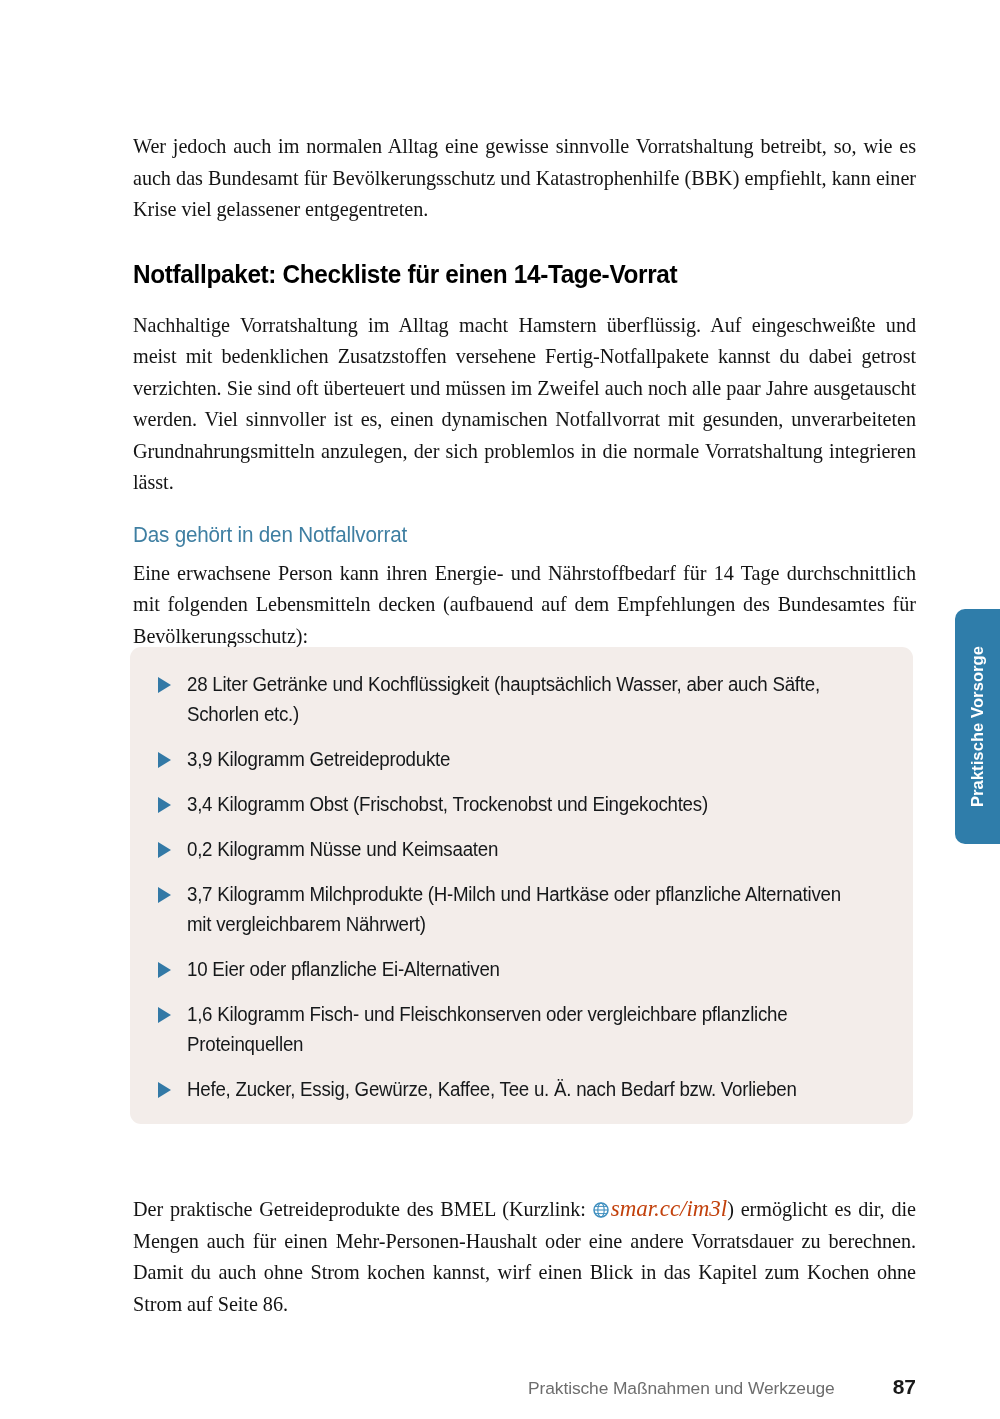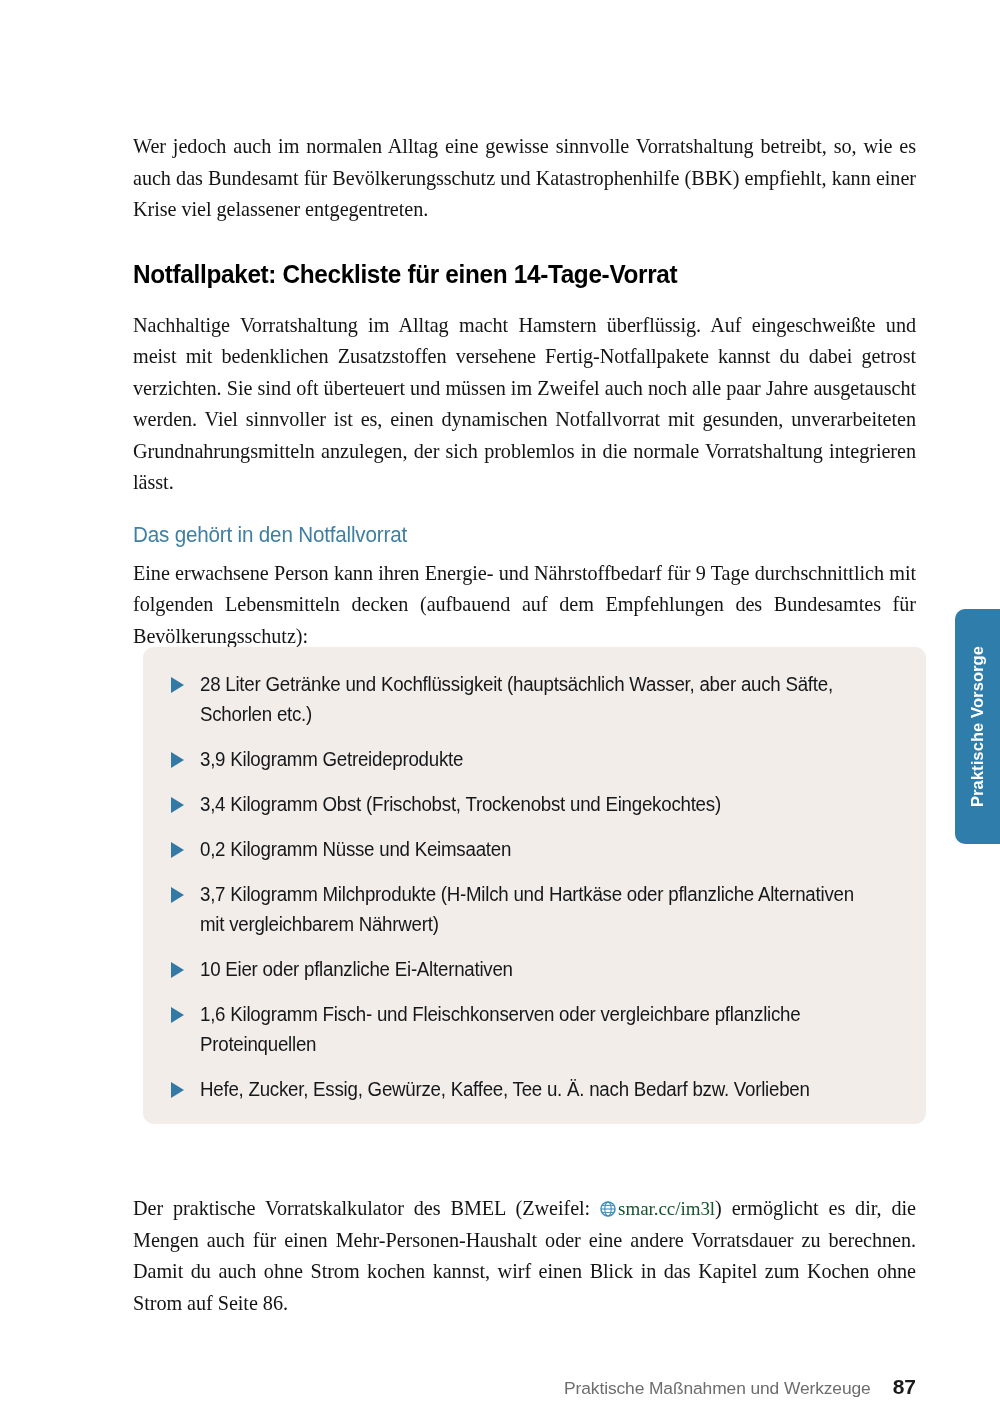--- a/index.html
+++ b/index.html
@@ -65,21 +65,21 @@
     margin: 0;
     letter-spacing: -0.2px;
     line-height: 28px;
     transform: scaleX(0.96);
     transform-origin: left center;
   }
 
   
   .checklist-box {
     position: absolute;
-    left: 143px;
+    left: 130px;
     top: 600px;
     width: 783px;
     background: #f3edea;
     border-radius: 11px;
     box-sizing: border-box;
     padding: 22px 30px 20px 22px;
   }
   ul.checklist {
     list-style: none;
     margin: 0;
@@ -124,24 +124,25 @@
 
   .globe-icon {
     display: inline-block;
     width: 16px;
     height: 16px;
     vertical-align: -2px;
     margin-right: 2px;
   }
 
   a.inline-link {
-    color: #14532d;
+    color: #c2410c;
+    font-style: italic;
     text-decoration: none;
     font-family: "Liberation Serif", serif;
-    font-size: 19px;
+    font-size: 23px;
   }
 
   
   .side-tab {
     position: absolute;
     right: 0;
     top: 562px;
     width: 45px;
     height: 235px;
     background: #2f7daa;
@@ -164,20 +165,21 @@
   
   .footer {
     position: absolute;
     left: 133px;
     top: 1328px;
     width: 783px;
     display: flex;
     justify-content: flex-end;
     align-items: baseline;
     font-family: "Liberation Sans", sans-serif;
+    gap: 36px;
   }
   .footer-title {
     font-size: 17.4px;
     color: #6d6d6d;
     letter-spacing: -0.1px;
   }
   .footer-page {
     font-size: 21px;
     font-weight: bold;
     color: #1a1a1a;
@@ -205,21 +207,21 @@
     <div class="spacer-after-heading"></div>
 
     <p class="body">Nachhaltige Vorratshaltung im Alltag macht Hamstern überflüssig. Auf eingeschweißte und meist mit bedenklichen Zusatzstoffen versehene Fertig-Notfallpakete kannst du dabei getrost verzichten. Sie sind oft überteuert und müssen im Zweifel auch noch alle paar Jahre ausgetauscht werden. Viel sinnvoller ist es, einen dynamischen Notfallvorrat mit gesunden, unverarbeiteten Grundnahrungsmitteln anzulegen, der sich problemlos in die normale Vorratshaltung integrieren lässt.</p>
 
     <div class="spacer-after-body"></div>
 
     <h3 class="subheading">Das gehört in den Notfallvorrat</h3>
 
     <div class="spacer-after-subheading"></div>
 
-    <p class="body">Eine erwachsene Person kann ihren Energie- und Nährstoffbedarf für 9 Tage durchschnittlich mit folgenden Lebensmitteln decken (aufbauend auf dem Empfehlungen des Bundesamtes für Bevölkerungsschutz):</p>
+    <p class="body">Eine erwachsene Person kann ihren Energie- und Nährstoffbedarf für 14 Tage durchschnittlich mit folgenden Lebensmitteln decken (aufbauend auf dem Empfehlungen des Bundesamtes für Bevölkerungsschutz):</p>
 
   </div>
 
   <div class="checklist-box">
     <ul class="checklist">
       <li>
         <span class="bullet-arrow"></span>
         <span class="li-text">28 Liter Getränke und Kochflüssigkeit (hauptsächlich Wasser, aber auch Säfte, Schorlen etc.)</span>
       </li>
       <li>
@@ -247,21 +249,21 @@
         <span class="li-text">1,6 Kilogramm Fisch- und Fleischkonserven oder vergleichbare pflanzliche Proteinquellen</span>
       </li>
       <li>
         <span class="bullet-arrow"></span>
         <span class="li-text">Hefe, Zucker, Essig, Gewürze, Kaffee, Tee u. Ä. nach Bedarf bzw. Vorlieben</span>
       </li>
     </ul>
   </div>
 
   <div class="closing">
-    <p class="body"><span>Der praktische Vorratskalkulator des BMEL (Zweifel: </span><span class="globe-icon"><svg viewBox="0 0 16 16" width="16" height="16" aria-hidden="true">
+    <p class="body"><span>Der praktische Getreideprodukte des BMEL (Kurzlink: </span><span class="globe-icon"><svg viewBox="0 0 16 16" width="16" height="16" aria-hidden="true">
             <circle cx="8" cy="8" r="7" fill="none" stroke="#3f8fbf" stroke-width="1.5"></circle>
             <ellipse cx="8" cy="8" rx="3.2" ry="7" fill="none" stroke="#3f8fbf" stroke-width="1.1"></ellipse>
             <line x1="1" y1="8" x2="15" y2="8" stroke="#3f8fbf" stroke-width="1.1"></line>
             <line x1="2.1" y1="4.4" x2="13.9" y2="4.4" stroke="#3f8fbf" stroke-width="1"></line>
             <line x1="2.1" y1="11.6" x2="13.9" y2="11.6" stroke="#3f8fbf" stroke-width="1"></line>
           </svg></span><a class="inline-link" href="#">smar.cc/im3l</a><span>) ermöglicht es dir, die Mengen auch für einen Mehr-Personen-Haushalt oder eine andere Vorratsdauer zu berechnen. Damit du auch ohne Strom kochen kannst, wirf einen Blick in das Kapitel zum Kochen ohne Strom auf Seite 86.</span></p>
   </div>
 
   <div class="side-tab">
     <span class="side-tab-label">Praktische Vorsorge</span>

